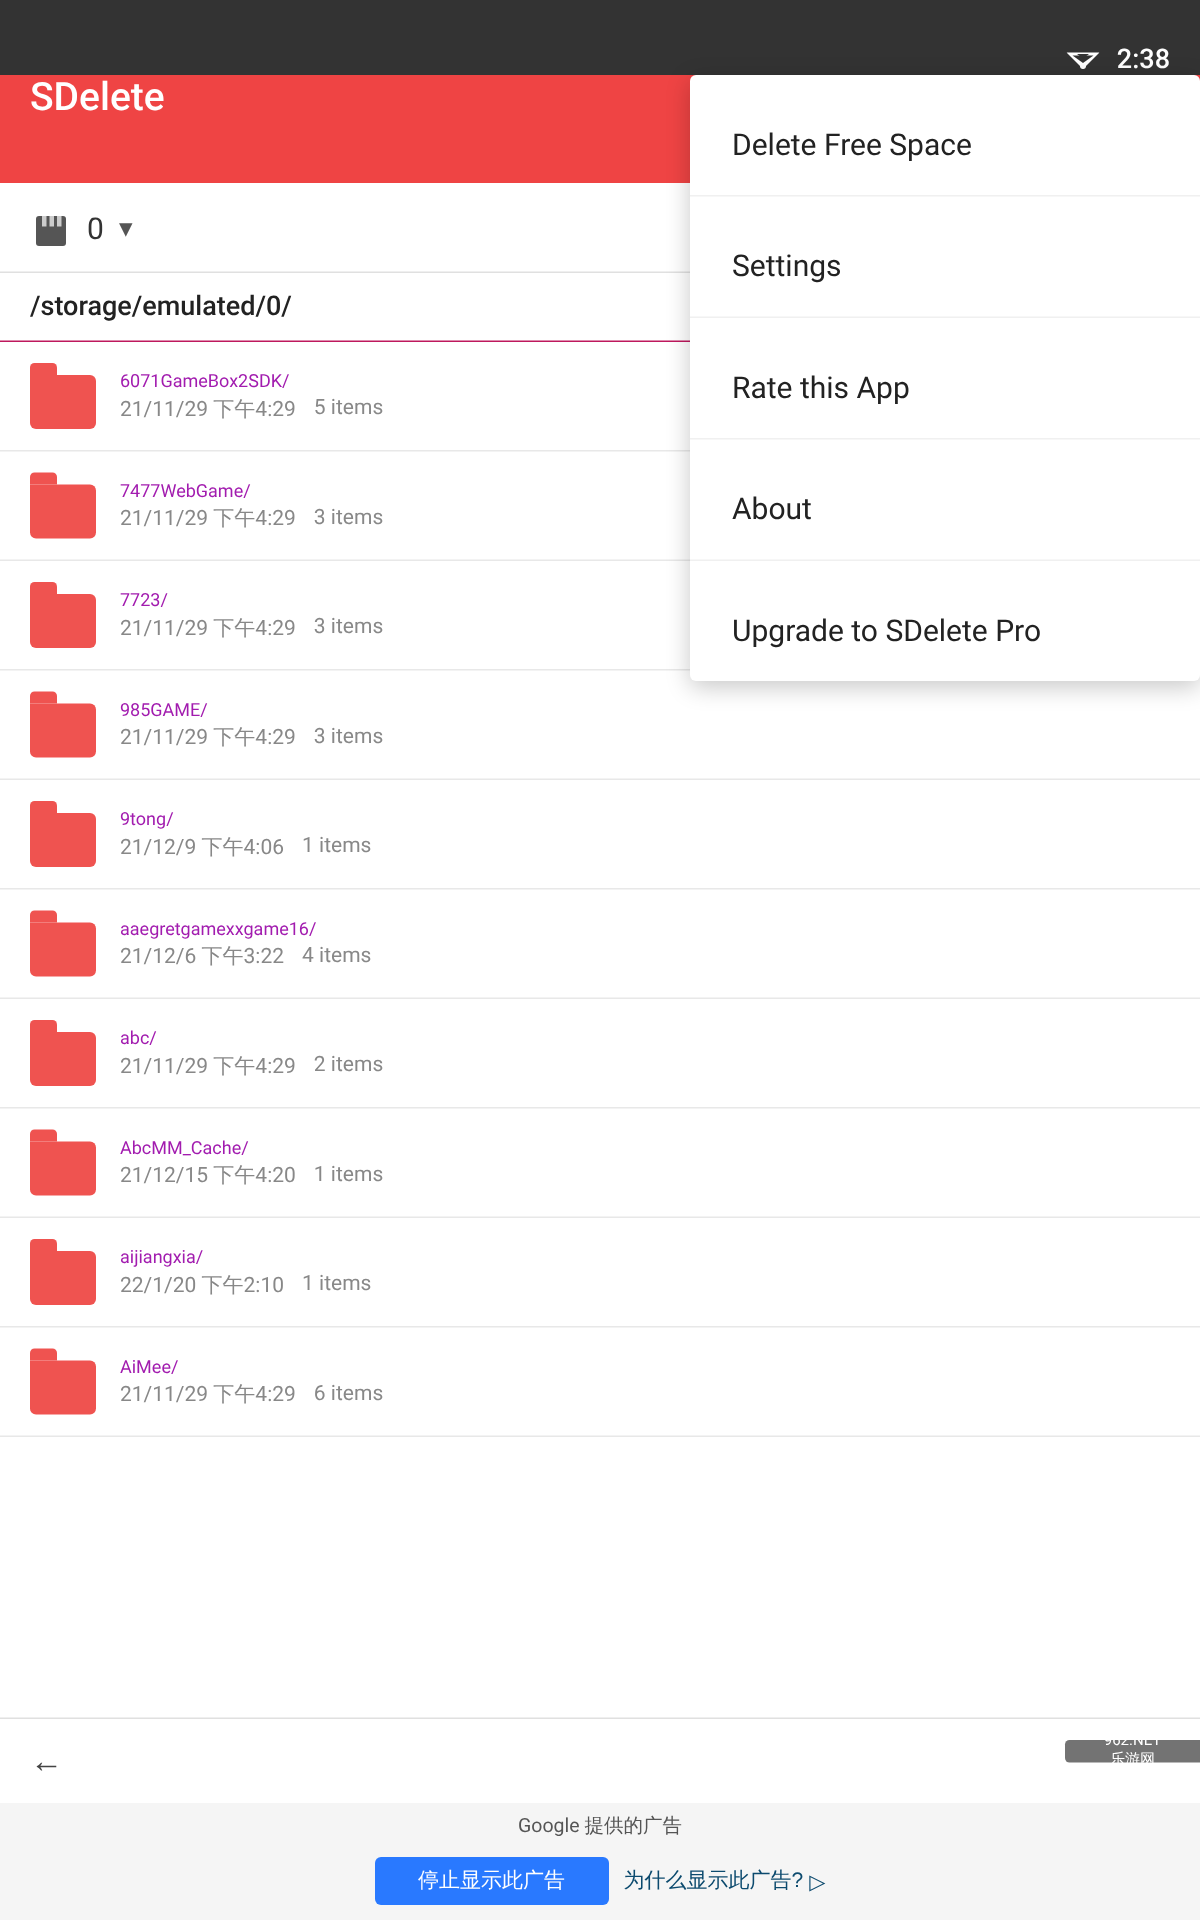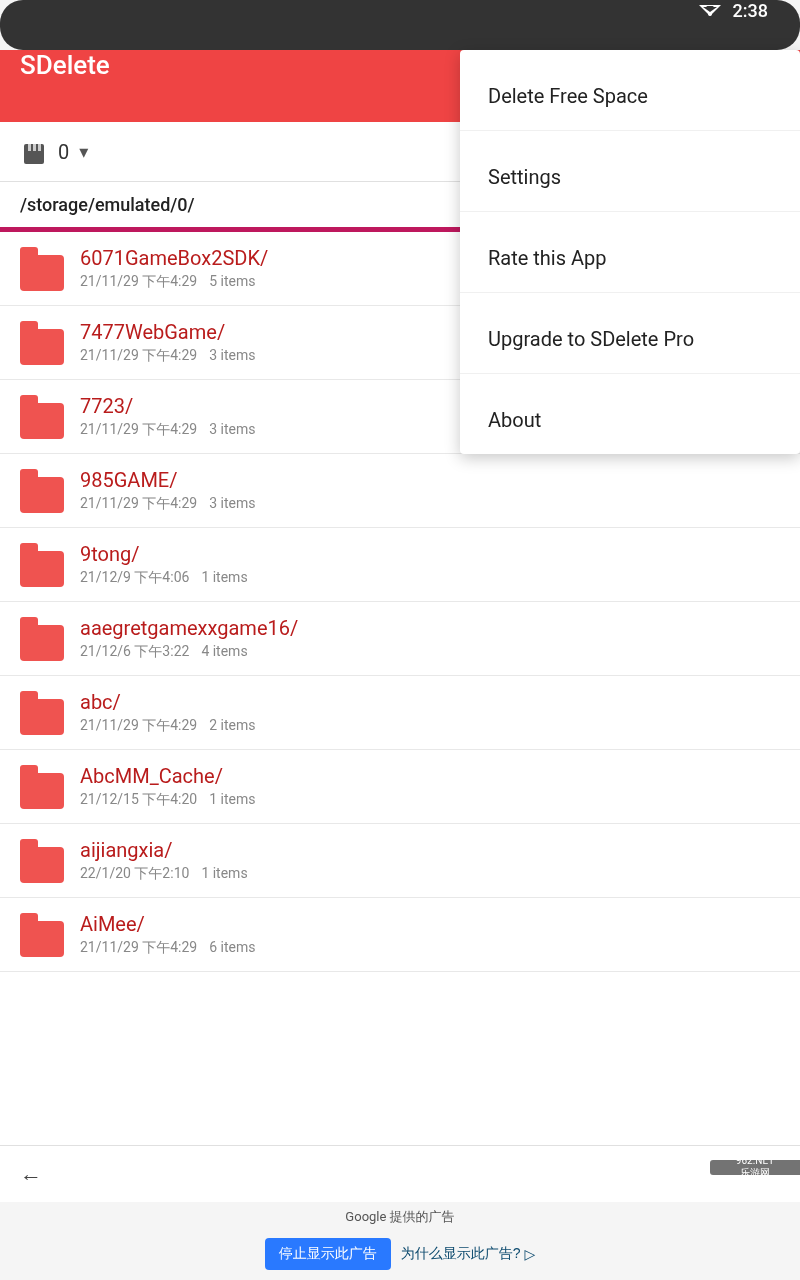--- a/index.html
+++ b/index.html
@@ -11,25 +11,24 @@
       overflow: hidden;
       position: relative;
     }
 
     
     .status-bar {
       width: 100%;
       height: 50px;
       background: #333;
       display: flex;
-      align-items: flex-start;
+      align-items: flex-end;
       justify-content: flex-end;
-      padding-right: 32px;
+      padding-right: 20px;
       gap: 12px;
-      border-radius: 23px;
     }
     .status-time {
       color: white;
       font-size: 18px;
       font-weight: 500;
     }
 
     
     .app-bar {
       width: 100%;
@@ -72,21 +71,21 @@
     }
 
     
     .current-path {
       width: 100%;
       padding: 12px 20px;
       background: white;
       font-size: 18px;
       font-weight: 500;
       color: #222;
-      border-bottom: 5px solid #be185d;
+      border-bottom: 1px solid #be185d;
     }
 
     
     .file-list {
       width: 100%;
       background: white;
       overflow-y: auto;
     }
     .file-item {
       display: flex;
@@ -115,22 +114,22 @@
       background: #ef5350;
       border-radius: 3px 3px 0 0;
       position: absolute;
       top: 0;
       left: 0;
     }
     .file-info {
       flex: 1;
     }
     .file-name {
-      font-size: 20px;
-      color: #b91c1c;
+      font-size: 12px;
+      color: #a21caf;
       font-weight: 400;
     }
     .file-meta {
       font-size: 14px;
       color: #888;
       margin-top: 3px;
       display: flex;
       gap: 12px;
     }
 
@@ -164,21 +163,21 @@
     }
     .ad-label {
       font-size: 13px;
       color: #555;
     }
     .ad-stop-btn {
       background: #2979ff;
       color: white;
       border: none;
       border-radius: 4px;
-      padding: 7px 14px;
+      padding: 7px 29px;
       font-size: 14px;
       cursor: pointer;
     }
     .ad-why-btn {
       background: transparent;
       color: #0c4a6e;
       border: none;
       font-size: 14px;
       cursor: pointer;
       display: flex;
@@ -402,20 +401,20 @@
       <span>为什么显示此广告?</span>
       <span>▷</span>
     </button>
   </div>
 </div>
 
 <div class="dropdown-menu" id="dropdown-menu">
 <div class="menu-item">Delete Free Space</div>
     <div class="menu-item">Settings</div>
     <div class="menu-item">Rate this App</div>
+    <div class="menu-item">About</div>
     <div class="menu-item">Upgrade to SDelete Pro</div>
-    <div class="menu-item">About</div>
   </div>
 
 <div class="watermark" style="bottom:105px;">
   <span style="white-space:pre;text-align:center;font-size:10px;">962.NET
 乐游网</span>
 </div>
 
 </body></html>

